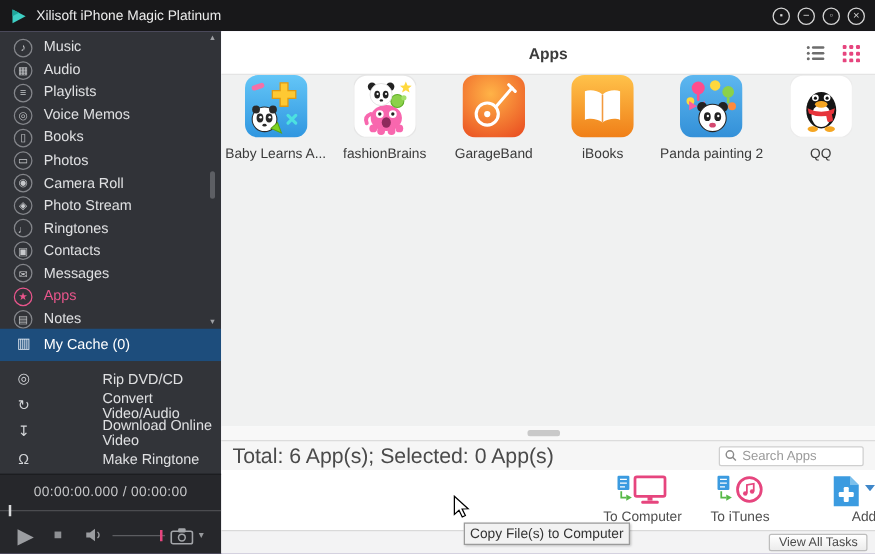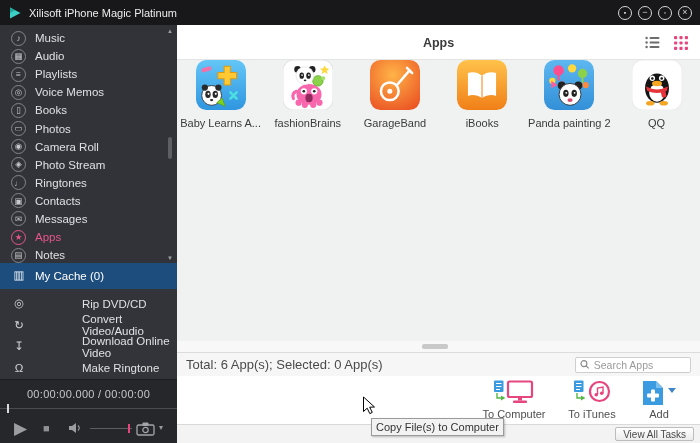--- a/index.html
+++ b/index.html
@@ -73,34 +73,34 @@
   .cell { width:87.2px; display:flex; flex-direction:column; align-items:center; }
   .cell svg { width:50px; height:50px; }
   .cell-label { margin-top:7px; font-size:11px; color:#3b3b3b; max-width:86px; white-space:nowrap;
                 overflow:hidden; text-overflow:ellipsis; }
 
   .hstrip { height:11px; flex:none; background:#f8f8f8; position:relative; }
   .hthumb { position:absolute; left:245px; top:3px; width:26px; height:5px; background:#c9c9c9; border-radius:2px; }
 
   .statusbar { height:24px; flex:none; background:#f6f6f6; border-top:1px solid #dcdcdc;
                display:flex; align-items:center; padding:0 9px; }
-  .status-text { font-size:13px; color:#4a4a4a;text-align:center; }
+  .status-text { font-size:17px; color:#4a4a4a;text-align:center; }
   .searchbox { margin-left:auto; width:116px; height:16px; background:#fff; border:1px solid #cfcfcf;
                border-radius:2px; display:flex; align-items:center; padding:0 4px; }
   .searchbox input { border:none; outline:none; width:100%; font-size:10.5px; margin-left:4px;
                      font-family:"Liberation Sans", sans-serif; color:#333; background:transparent; }
   .searchbox input::placeholder { color:#9a9a9a; }
 
   .toolbar { height:48px; flex:none; background:#fff; position:relative; }
   .tool-btn { position:absolute; top:3px; display:flex; flex-direction:column; align-items:center; cursor:default; }
   .tool-btn .ticon { height:27px; display:flex; align-items:flex-end; }
   .tool-btn .tlabel { font-size:11px; color:#4f4f4f; margin-top:2px; }
   .btn-tocomputer { left:298px; width:78px; }
   .btn-toitunes   { left:380px; width:70px; }
-  .btn-add        { left:452px; width:60px; }
+  .btn-add        { left:464px; width:60px;align-items:flex-end; }
   .btn-delete     { left:522px; width:60px; }
 
   .bottombar { height:19px; flex:none; background:#f3f3f4; border-top:1px solid #d9d9d9; position:relative; }
   .tasks-btn { position:absolute; right:6px; top:2px; height:14px; padding:0 7px;
                background:linear-gradient(#ffffff,#ececec); border:1px solid #bdbdbd; border-radius:2px;
                font-size:10px; color:#4a4a4a; display:flex; align-items:center; }
 
   
   .tooltip { position:absolute; left:371px; top:418px; height:18px; padding:0 4px;
              background:#f2f2f2; border:1px solid #9b9b9b; color:#333; font-size:11px;

